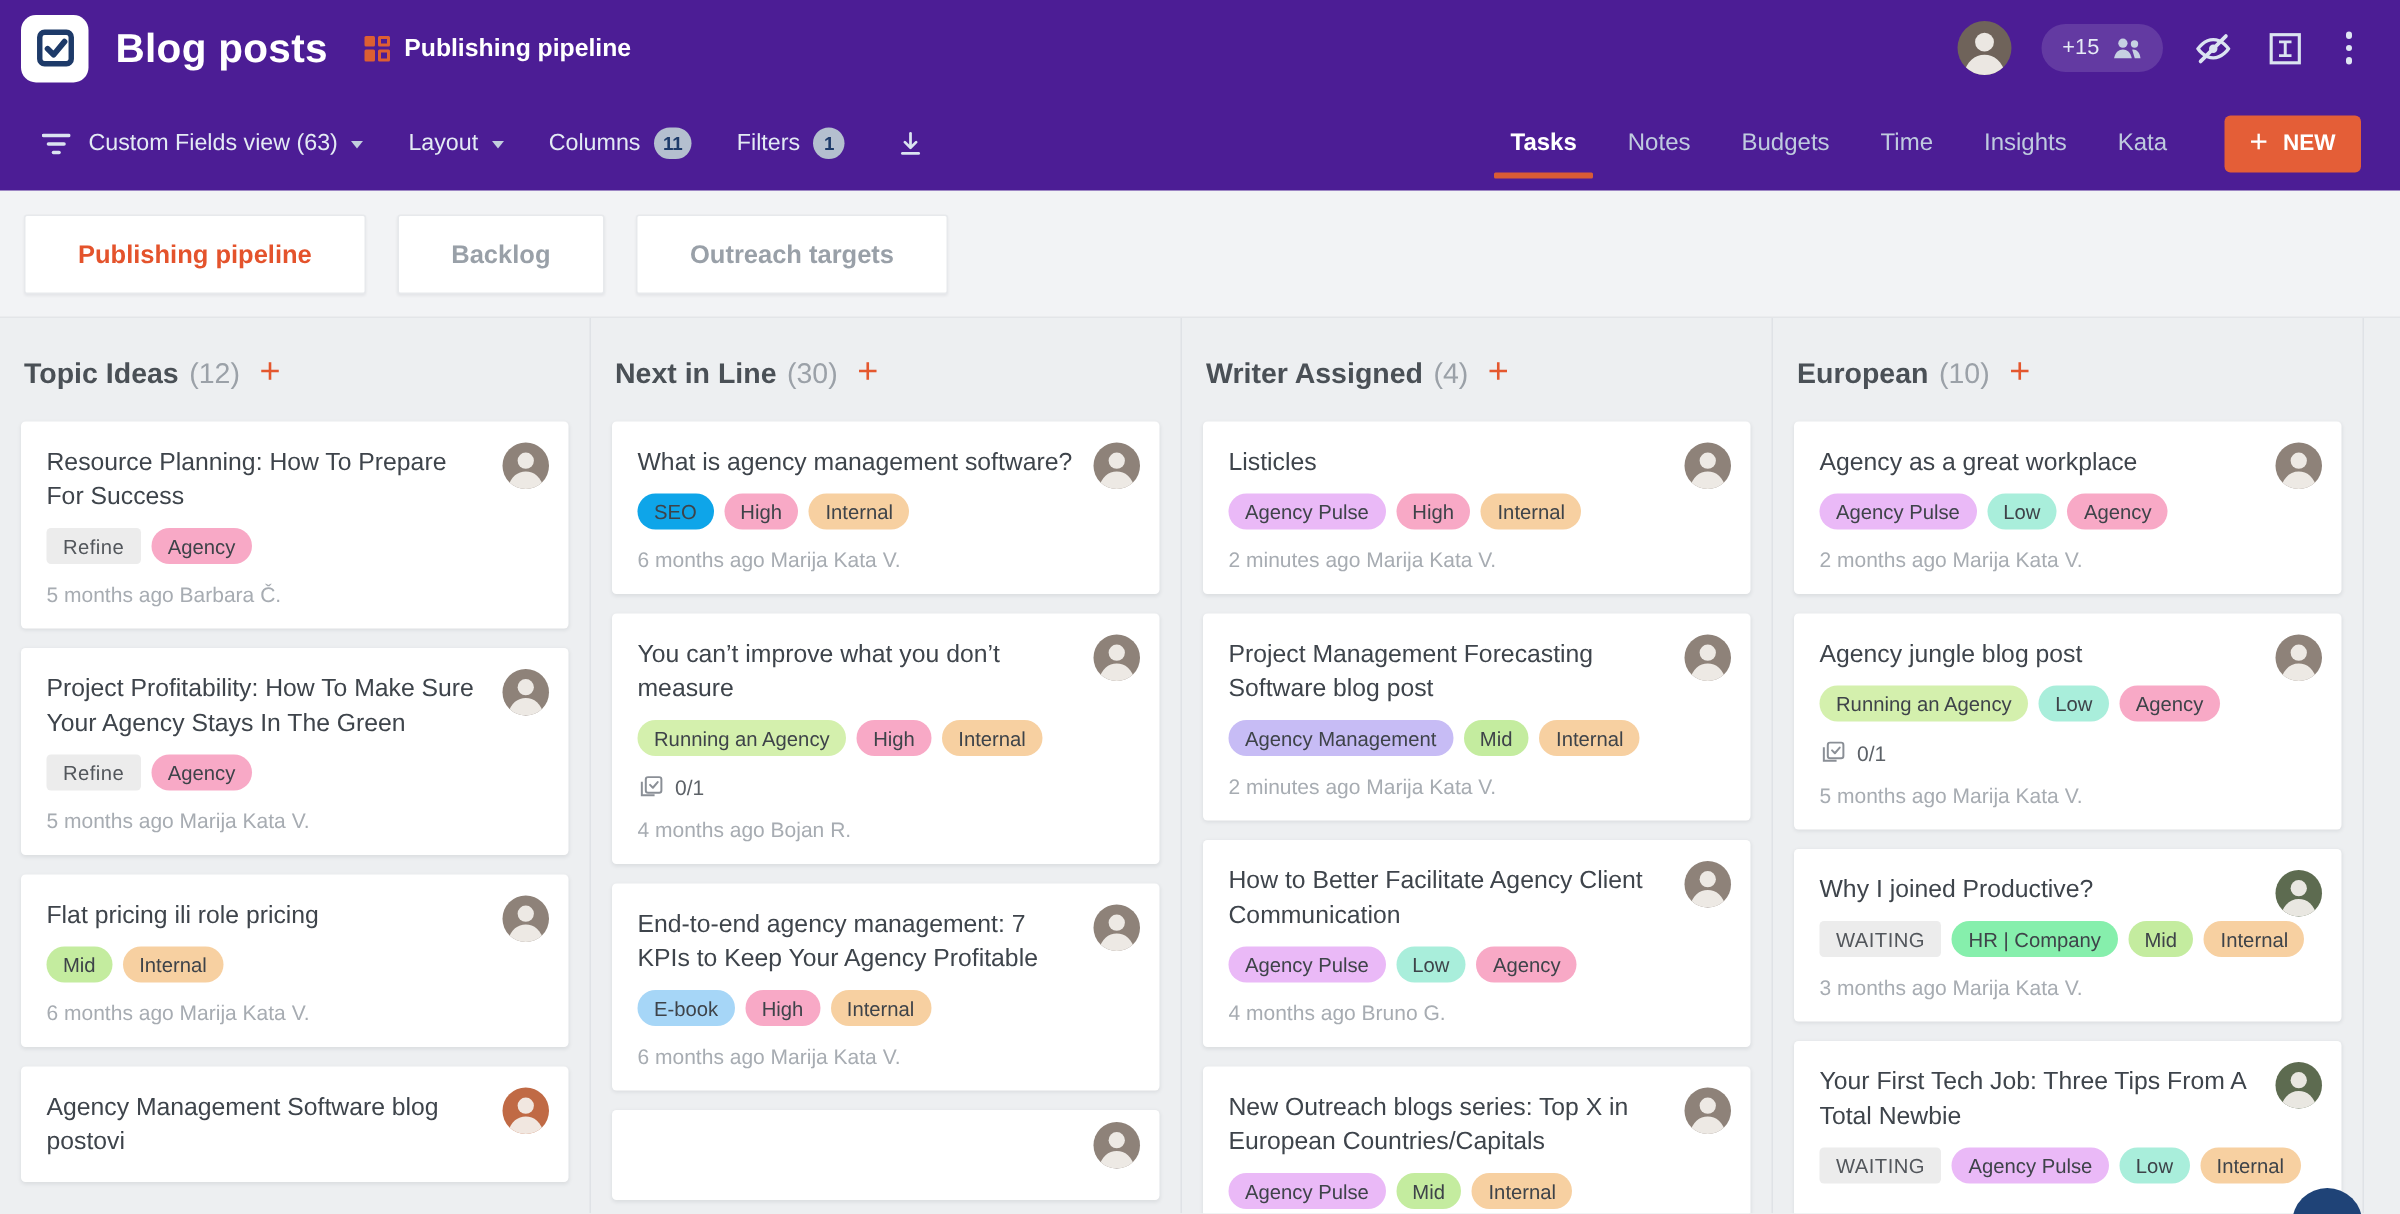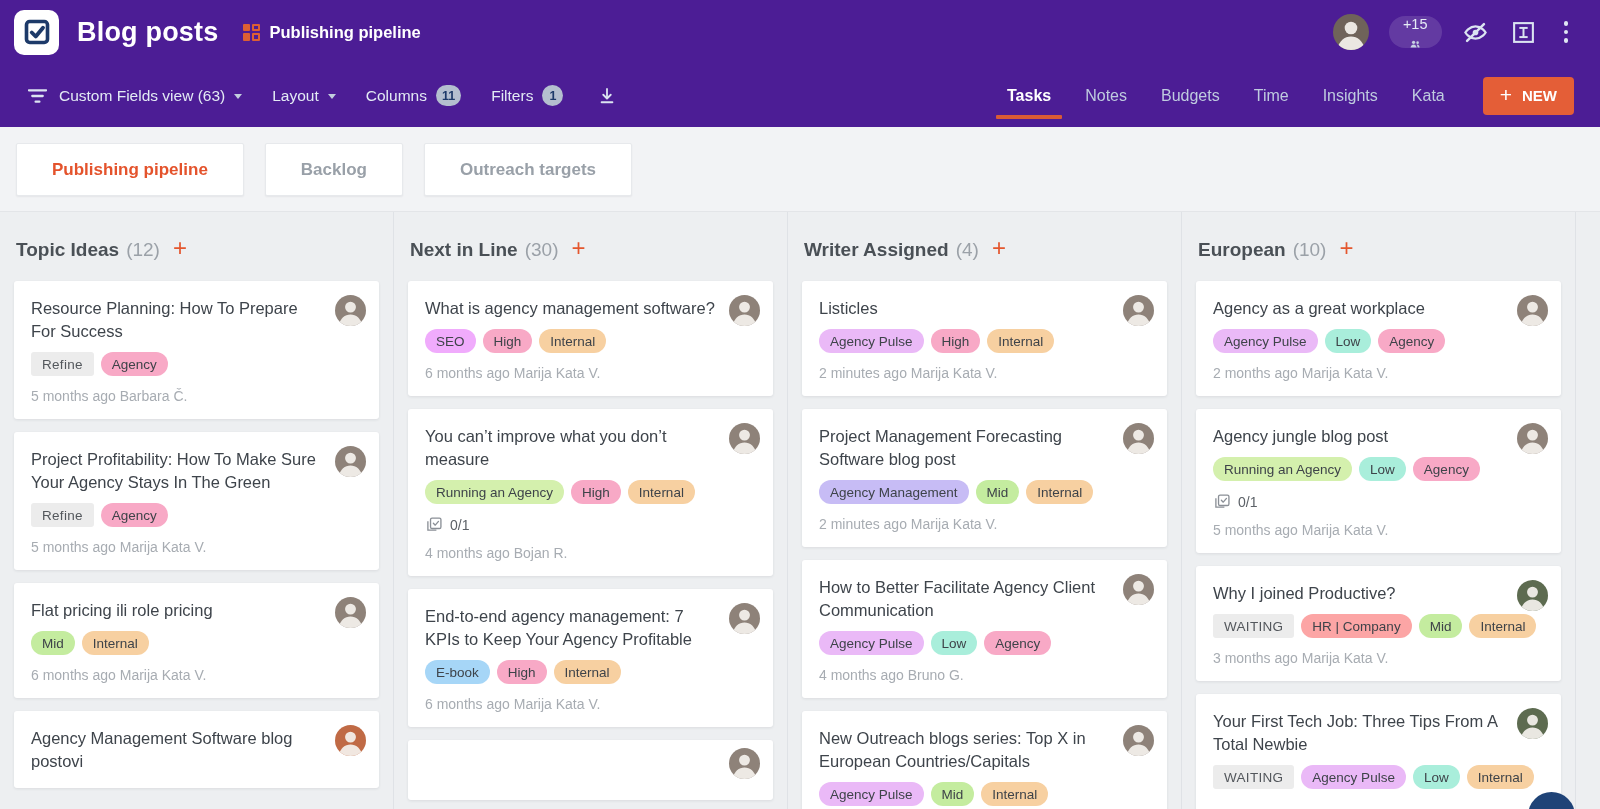--- a/index.html
+++ b/index.html
@@ -14,21 +14,21 @@
   .app-title { font-size:27px; font-weight:bold; letter-spacing:.2px; margin-right:24px; }
   .crumb { display:flex; align-items:center; gap:10px; font-size:16.5px; font-weight:bold; cursor:pointer; }
   .grid-icon { width:17px; height:17px; display:grid; grid-template-columns:7.5px 7.5px; grid-template-rows:7.5px 7.5px; gap:2px; }
   .gi { background:#dd5f33; border-radius:1px; }
   .gi.hollow { background:transparent; border:2px solid #dd5f33; }
   .spacer { flex:1; }
   .hright { display:flex; align-items:center; gap:20px; }
   .avatar-h { width:36px; height:36px; border-radius:50%; overflow:hidden; cursor:pointer; position:relative; }
   .sil { position:absolute; inset:0; }
   .collab-pill { height:32px; background:rgba(255,255,255,.13); border-radius:16px;
-    display:flex; align-items:center; gap:8px; padding:0 14px; font-size:14.5px; color:#e6ecf6; cursor:pointer;flex-direction:column; }
+    display:flex; align-items:center; gap:8px; padding:0 14px; font-size:14.5px; color:#e6ecf6; cursor:pointer; }
   .hicon { width:28px; height:28px; display:flex; align-items:center; justify-content:center; cursor:pointer; }
   .kebab { display:flex; flex-direction:column; gap:4px; padding:0 6px; cursor:pointer; }
   .kebab i { width:4.5px; height:4.5px; border-radius:50%; background:#dfe7f3; }
 
   .row2 { height:63px; display:flex; align-items:center; padding:0 26px 0 28px; }
   .tb-item { display:flex; align-items:center; gap:9px; font-size:15.5px; color:#e3eaf4; margin-right:30px; cursor:pointer; }
   .caret { width:0; height:0; border-left:4.5px solid transparent; border-right:4.5px solid transparent;
     border-top:5px solid #c2cede; margin-top:2px; }
   .count-badge { min-width:21px; height:21px; border-radius:11px; background:#b4bfcf; color:#1d3a69;
     font-size:12.5px; font-weight:bold; display:flex; align-items:center; justify-content:center; padding:0 6px; }
@@ -259,21 +259,21 @@
 
     <div class="card">
       <div class="card-avatar" style="background-color: rgb(142, 130, 121);">
         <svg class="sil" viewBox="0 0 32 32">
             <circle cx="16" cy="12.5" r="5.6" fill="rgba(245,242,238,.92)"></circle>
             <path d="M3.5 32c1.8-8.2 6.8-12 12.5-12s10.7 3.8 12.5 12z" fill="rgba(245,242,238,.92)"></path>
           </svg>
       </div>
       <div class="card-title">What is agency management software?</div>
       <div class="tag-row">
-        <span class="tag" style="background-color: #f0abfc;">SEO</span>
+        <span class="tag" style="background-color: #0ea5e9;">SEO</span>
         <span class="tag" style="background-color: rgb(248, 169, 198);">High</span>
         <span class="tag" style="background-color: rgb(247, 208, 161);">Internal</span>
       </div>
       <div class="card-meta">6 months ago Marija Kata V.</div>
     </div>
 
     <div class="card">
       <div class="card-avatar" style="background-color: rgb(142, 130, 121);">
         <svg class="sil" viewBox="0 0 32 32">
             <circle cx="16" cy="12.5" r="5.6" fill="rgba(245,242,238,.92)"></circle>
@@ -445,21 +445,21 @@
     <div class="card">
       <div class="card-avatar" style="background-color: rgb(93, 107, 80);">
         <svg class="sil" viewBox="0 0 32 32">
             <circle cx="16" cy="12.5" r="5.6" fill="rgba(245,242,238,.92)"></circle>
             <path d="M3.5 32c1.8-8.2 6.8-12 12.5-12s10.7 3.8 12.5 12z" fill="rgba(245,242,238,.92)"></path>
           </svg>
       </div>
       <div class="card-title">Why I joined Productive?</div>
       <div class="tag-row">
         <span class="tag square" style="background-color: rgb(236, 236, 236);">WAITING</span>
-        <span class="tag" style="background-color: #fca5a5;">HR | Company</span>
+        <span class="tag" style="background-color: #86efac;">HR | Company</span>
         <span class="tag" style="background-color: rgb(196, 236, 159);">Mid</span>
         <span class="tag" style="background-color: rgb(247, 208, 161);">Internal</span>
       </div>
       <div class="card-meta">3 months ago Marija Kata V.</div>
     </div>
 
     <div class="card">
       <div class="card-avatar" style="background-color: rgb(93, 107, 80);">
         <svg class="sil" viewBox="0 0 32 32">
             <circle cx="16" cy="12.5" r="5.6" fill="rgba(245,242,238,.92)"></circle>

